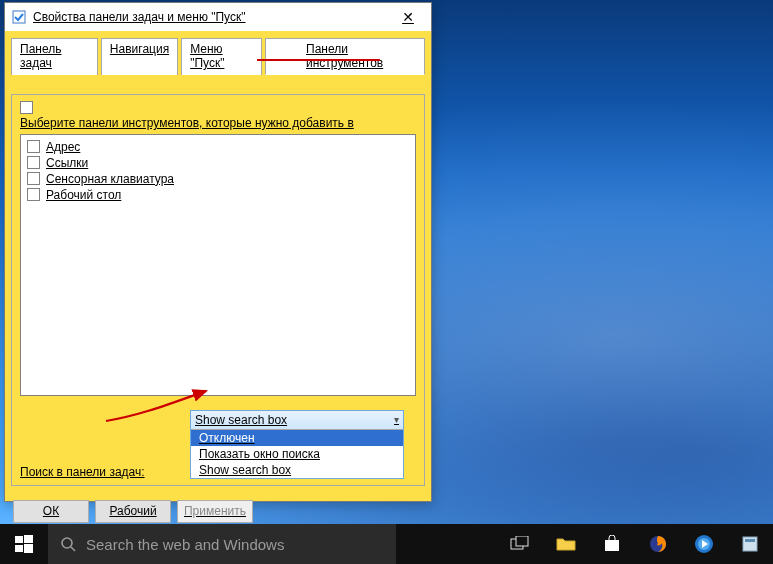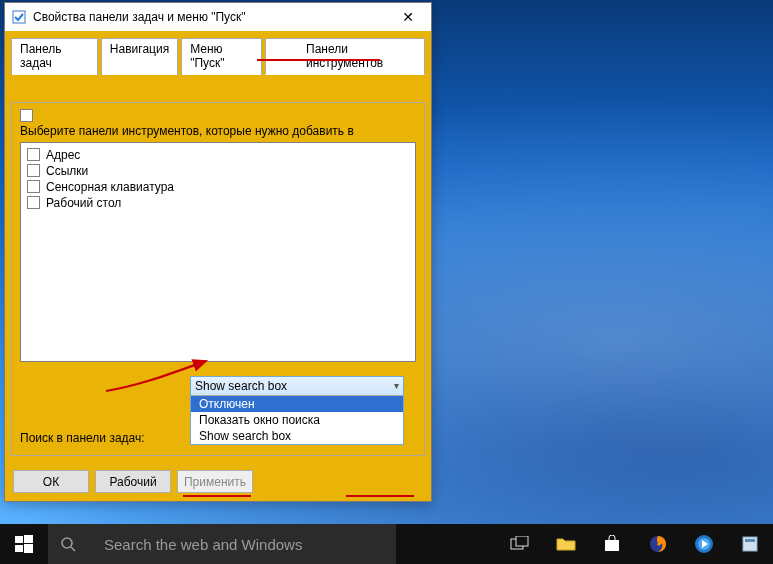--- a/index.html
+++ b/index.html
@@ -12,37 +12,38 @@
     position: absolute; inset: 0;
     background:
       radial-gradient(1200px 400px at 80% 60%, rgba(255,255,255,0.25), transparent 60%),
       radial-gradient(1000px 350px at 90% 80%, rgba(0,40,120,0.5), transparent 70%),
       radial-gradient(900px 300px at 78% 78%, rgba(0,60,160,0.5), transparent 70%);
   }
   
   .dialog {
     position: absolute; left: 4px; top: 2px;
     width: 428px; height: 500px;
-    background: #eab308; border: 1px solid #7a7a7a;
+    background: #fde047; border: 1px solid #7a7a7a;
     display: flex; flex-direction: column;
     box-shadow: 0 3px 12px rgba(0,0,0,0.25);
+    text-decoration: underline;
   }
   .titlebar {
     height: 28px; display: flex; align-items: center;
     padding: 0 0 0 6px;
     background: #fff; color: #000;
   }
   .titlebar .icon { width: 16px; height: 16px; margin-right: 6px; display: inline-flex; align-items: center; justify-content: center; }
   .titlebar .title { flex: 1; font-size: 12px; }
   .close-btn {
     width: 46px; height: 28px; display: flex; align-items: center; justify-content: center;
     font-size: 14px; background: transparent; border: none; cursor: pointer;
   }
   .tabstrip {
-    display: flex; gap: 4px; margin: 6px 6px 12px 6px; position: relative;
+    display: flex; gap: 4px; margin: 6px 6px 4px 6px; position: relative;
   }
   .tab {
     border: 1px solid #a8a8a8; border-bottom: none;
     padding: 3px 8px 4px 8px; background: #fff; font-size: 12px; cursor: pointer;
     position: relative; top: 1px;
   }
   .tab + .tab { margin-left: -1px; }
   .tab.active { background: #fff; z-index: 2; border-bottom: 1px solid #fff; padding-left: 40px; }
   .tab-underline {
     position: absolute; left: 246px; top: 22px; width: 123px; height: 2px;
@@ -51,21 +52,21 @@
   .tabpanel {
     flex: 1; margin: 16px 6px 6px 6px; border: 1px solid #a8a8a8; padding: 6px 8px;
     display: flex; flex-direction: column; position: relative;
   }
   .global-check {
     display: flex; align-items: center; gap: 4px; margin-bottom: 2px;
   }
   .chk { width: 13px; height: 13px; border: 1px solid #808080; background: #fff; display: inline-block; }
   .instr { font-size: 12px; line-height: 1.3; margin-bottom: 2px; }
   .listbox {
-    height: 220px; border: 1px solid #808080; padding: 4px 6px; background: #fff; overflow: auto;
+    height: 262px; border: 1px solid #808080; padding: 4px 6px; background: #fff; overflow: auto;
   }
   .item { display: flex; align-items: center; gap: 6px; padding: 1px 0; font-size: 12px; cursor: pointer; }
   .search-row {
     margin-top: 14px; display: flex; align-items: flex-end; gap: 10px; position: relative;
   }
   .search-row .label { width: 160px; padding-top: 2px; }
   .combo {
     width: 214px; border: 1px solid #6fa8dc;
     font-size: 12px; position: relative;
   }
@@ -98,21 +99,21 @@
 
   
   .taskbar {
     position: absolute; left: 0; bottom: 0; width: 100%; height: 40px;
     background: #101010; display: flex; align-items: stretch; color: #d0d0d0;
   }
   .start {
     width: 48px; display: flex; align-items: center; justify-content: center; cursor: pointer;
   }
   .search-box {
-    flex: 0 0 348px; display: flex; align-items: center; gap: 28px;
+    flex: 0 0 348px; display: flex; align-items: center; gap: 10px;
     background: #2b2b2b; padding: 0 12px; color: #9a9a9a; cursor: text;
   }
   .tb-spacer { flex: 1; }
   .tb-icon {
     width: 46px; display: flex; align-items: center; justify-content: center; cursor: pointer;
     font-size: 18px;
   }
   .tb-icon svg { display: block; }
 
   .watermark {

